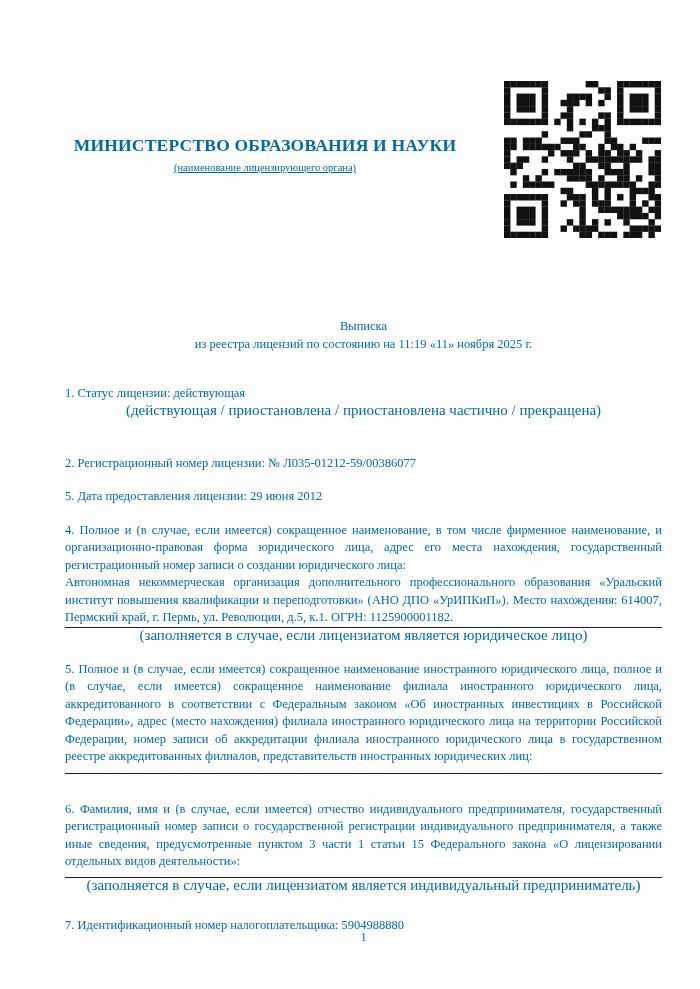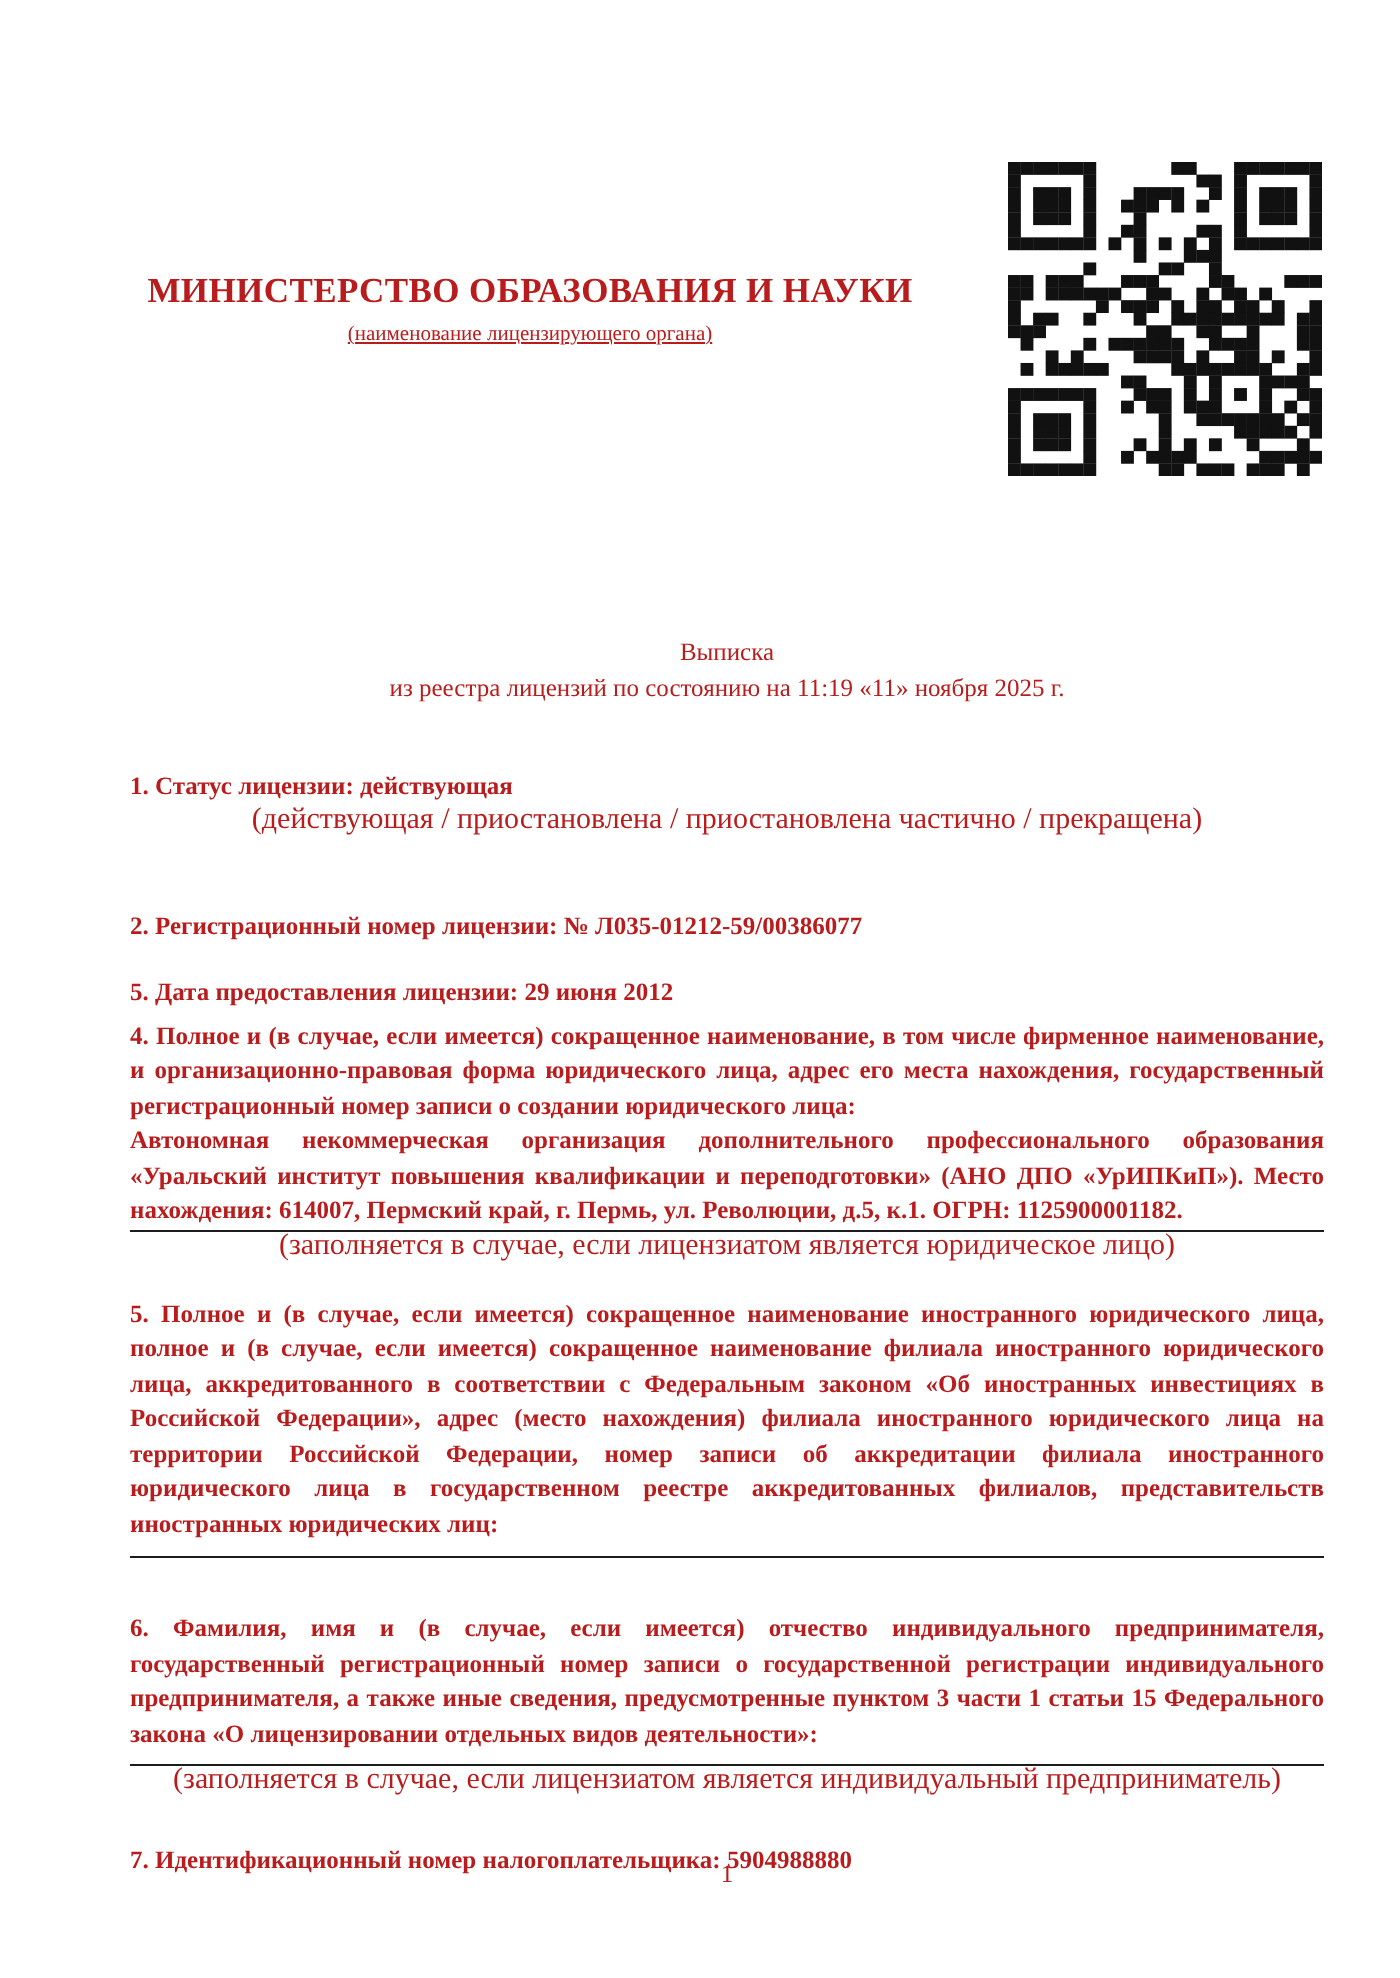--- a/index.html
+++ b/index.html
@@ -1,20 +1,20 @@
 <!DOCTYPE html>
 <html lang="ru"><head>
 <meta charset="utf-8">
 <style>
   html,body{margin:0;padding:0;background:#ffffff;}
   .page{
     position:relative;
     width:700px;height:989px;
     background:#ffffff;
-    color:#b91c1c;
+    color:#0369a1;
     font-family:"Liberation Serif","DejaVu Serif",serif;
     overflow:hidden;
   }
   
   .ministry{
     position:absolute;left:40px;top:133px;width:450px;
     text-align:center;
   }
   .ministry-line{font-weight:700;font-size:17.5px;line-height:25px;letter-spacing:.2px;}
   .ministry-caption{font-size:10.5px;line-height:13px;margin-top:3px;font-weight:400;text-decoration:underline;}
@@ -22,28 +22,28 @@
     position:absolute;left:504px;top:81px;width:157px;height:157px;
   }
   .qr svg{display:block;width:157px;height:157px;}
   
   .doc-body{
     position:absolute;left:65px;top:318px;width:597px;
     font-size:12.5px;line-height:17.5px;
   }
   .doc-title{text-align:center;}
   .doc-title div{line-height:17.5px;}
-  p{margin:0;padding:0;font-weight:bold;}
+  p{margin:0;padding:0;}
   .just{text-align:justify;text-justify:inter-word;}
   .rule{border-top:1.8px solid #1c1c1c;height:0;}
   .note{font-size:15px;line-height:13px;text-align:center;margin-top:1px;}
   .m-item1{margin-top:32px;}
   .m-item2{margin-top:38px;}
   .m-item3{margin-top:16px;}
-  .m-item4{margin-top:4px;}
+  .m-item4{margin-top:16px;}
   .m-item5{margin-top:19px;}
   .m-item5-rule{margin-top:7px;}
   .m-item6{margin-top:27px;}
   .m-item6-rule{margin-top:6px;}
   .m-item7{margin-top:25px;}
   .footer{
     position:absolute;left:65px;top:929px;width:597px;
     text-align:center;font-size:12.5px;line-height:16px;
   }
 </style>

